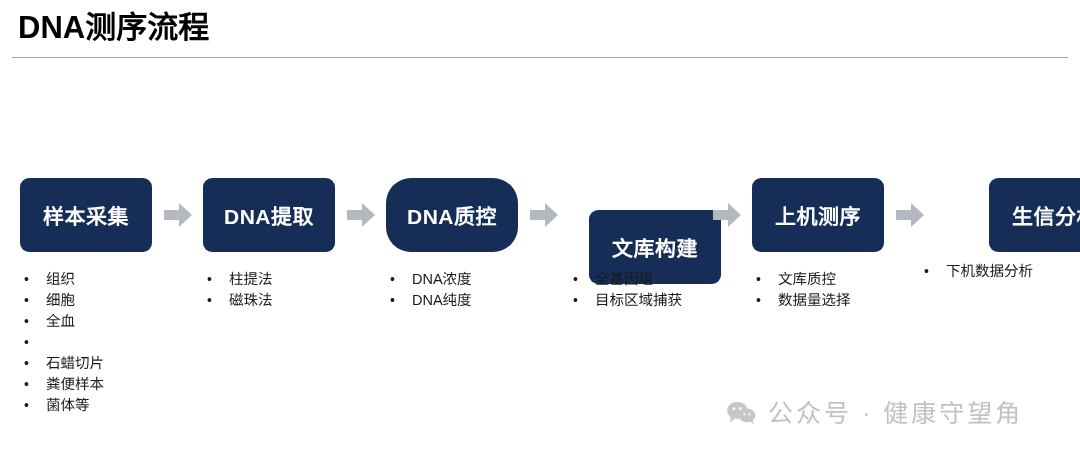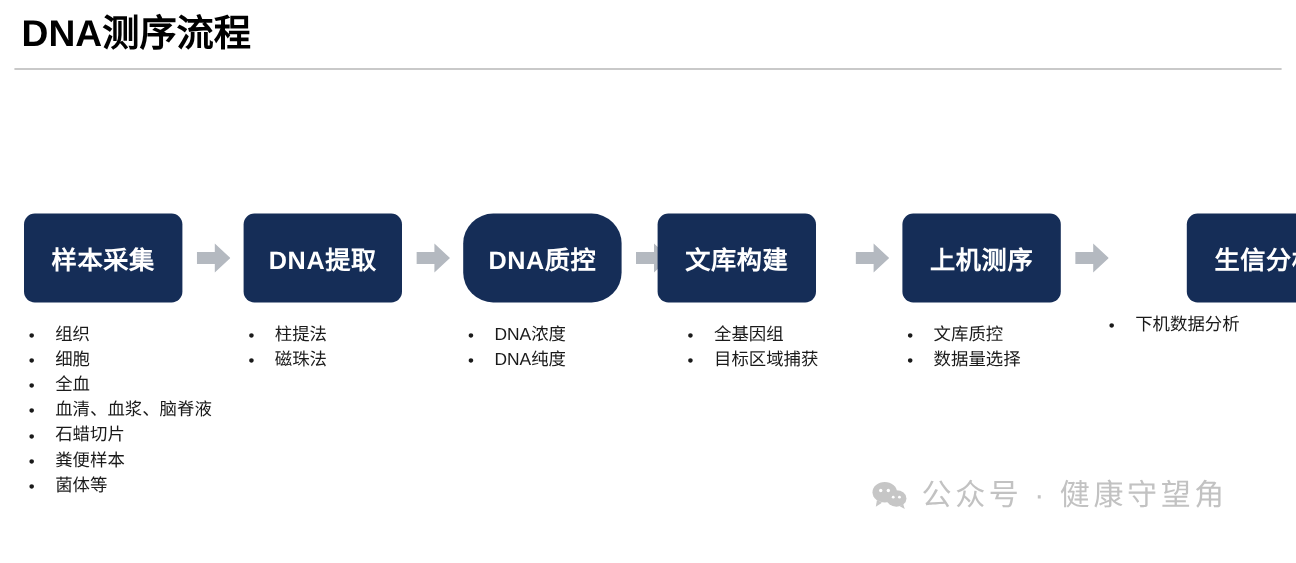--- a/index.html
+++ b/index.html
@@ -159,21 +159,21 @@
         </svg>
       </div>
       <div class="step" style="left: 386px; border-radius: 25px;">
         <span class="step-label">DNA质控</span>
       </div>
       <div class="arrow" style="left: 530px;">
         <svg viewBox="0 0 28 26" width="28" height="26">
           <polygon points="0,8 15,8 15,1 28,13 15,25 15,18 0,18" fill="#b4b9c0"></polygon>
         </svg>
       </div>
-      <div class="step" style="left: 548px;">
+      <div class="step" style="left: 589px; margin-top: 32px;">
         <span class="step-label">文库构建</span>
       </div>
       <div class="arrow" style="left: 713px;">
         <svg viewBox="0 0 28 26" width="28" height="26">
           <polygon points="0,8 15,8 15,1 28,13 15,25 15,18 0,18" fill="#b4b9c0"></polygon>
         </svg>
       </div>
       <div class="step" style="left: 752px;">
         <span class="step-label">上机测序</span>
       </div>
@@ -197,21 +197,20 @@
         <div class="bullet">
           <span class="dot">•</span>
           <span class="txt">细胞</span>
         </div>
         <div class="bullet">
           <span class="dot">•</span>
           <span class="txt">全血</span>
         </div>
         <div class="bullet">
           <span class="dot">•</span>
-          <span class="txt">血清、血浆、脑脊液</span>
         </div>
         <div class="bullet">
           <span class="dot">•</span>
           <span class="txt">石蜡切片</span>
         </div>
         <div class="bullet">
           <span class="dot">•</span>
           <span class="txt">粪便样本</span>
         </div>
         <div class="bullet">

